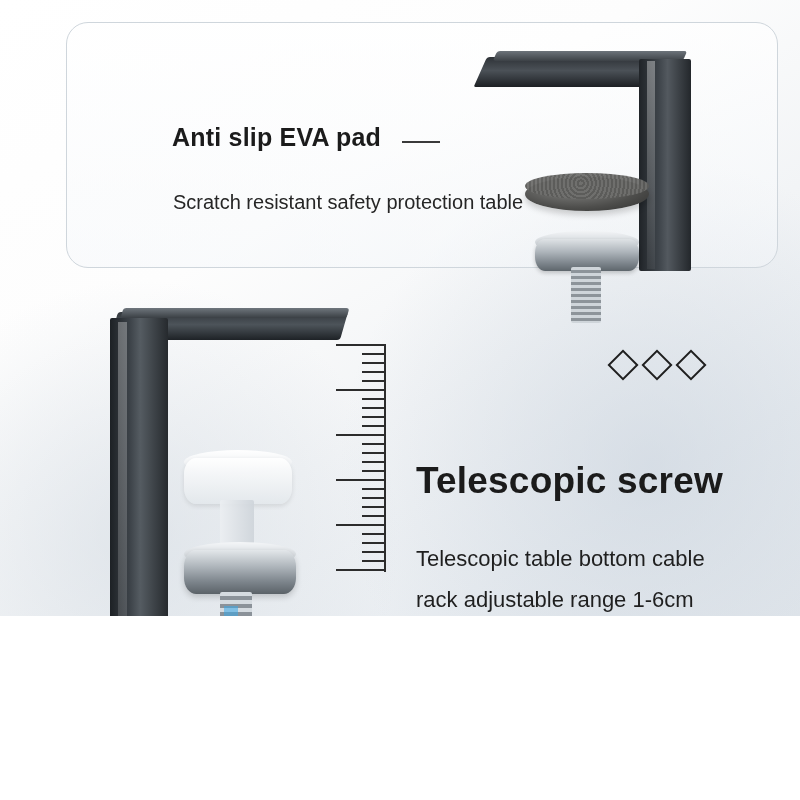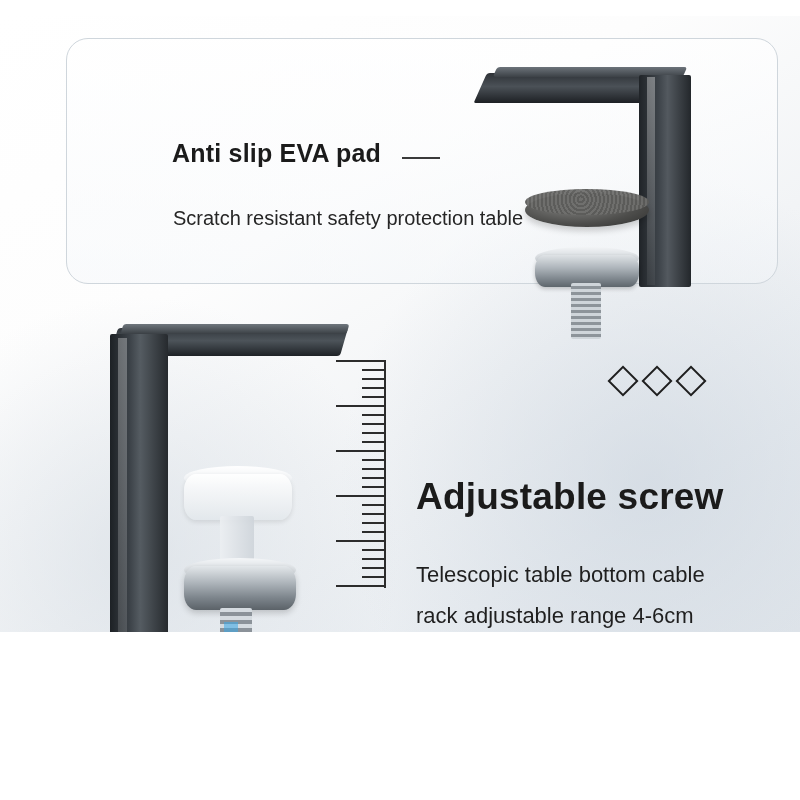--- a/index.html
+++ b/index.html
@@ -8,21 +8,20 @@
     background: #ffffff;
   }
   #page {
     position: relative;
     width: 800px;
     height: 616px;
     overflow: hidden;
     background: linear-gradient(150deg, #ffffff 0%, #fdfdfd 35%, #f2f4f6 60%, #e9edf1 80%, #e2e7ec 100%);
     font-family: "Liberation Sans", sans-serif;
     color: #1b1b1b;
-    margin-top: 16px;
   }
   
   .bg-wash-a {
     position: absolute;
     left: -120px; top: 280px;
     width: 520px; height: 520px;
     background: radial-gradient(closest-side, rgba(208,216,224,0.55), rgba(208,216,224,0));
     pointer-events: none;
   }
   .bg-wash-b {
@@ -342,19 +341,19 @@
     <div class="m-lowerjaw"></div>
     <div class="m-jaw-hole"></div>
   </div>
 
   <div class="diamonds">
     <div class="diamond"></div>
     <div class="diamond"></div>
     <div class="diamond"></div>
   </div>
 
-  <div class="main-title">Adjustable screw</div>
+  <div class="main-title">Telescopic screw</div>
   <div class="main-sub">
     <div>Telescopic table bottom cable</div>
-    <div>rack adjustable range 4-6cm</div>
+    <div>rack adjustable range 1-6cm</div>
   </div>
 
 </div>
 
 </body></html>

